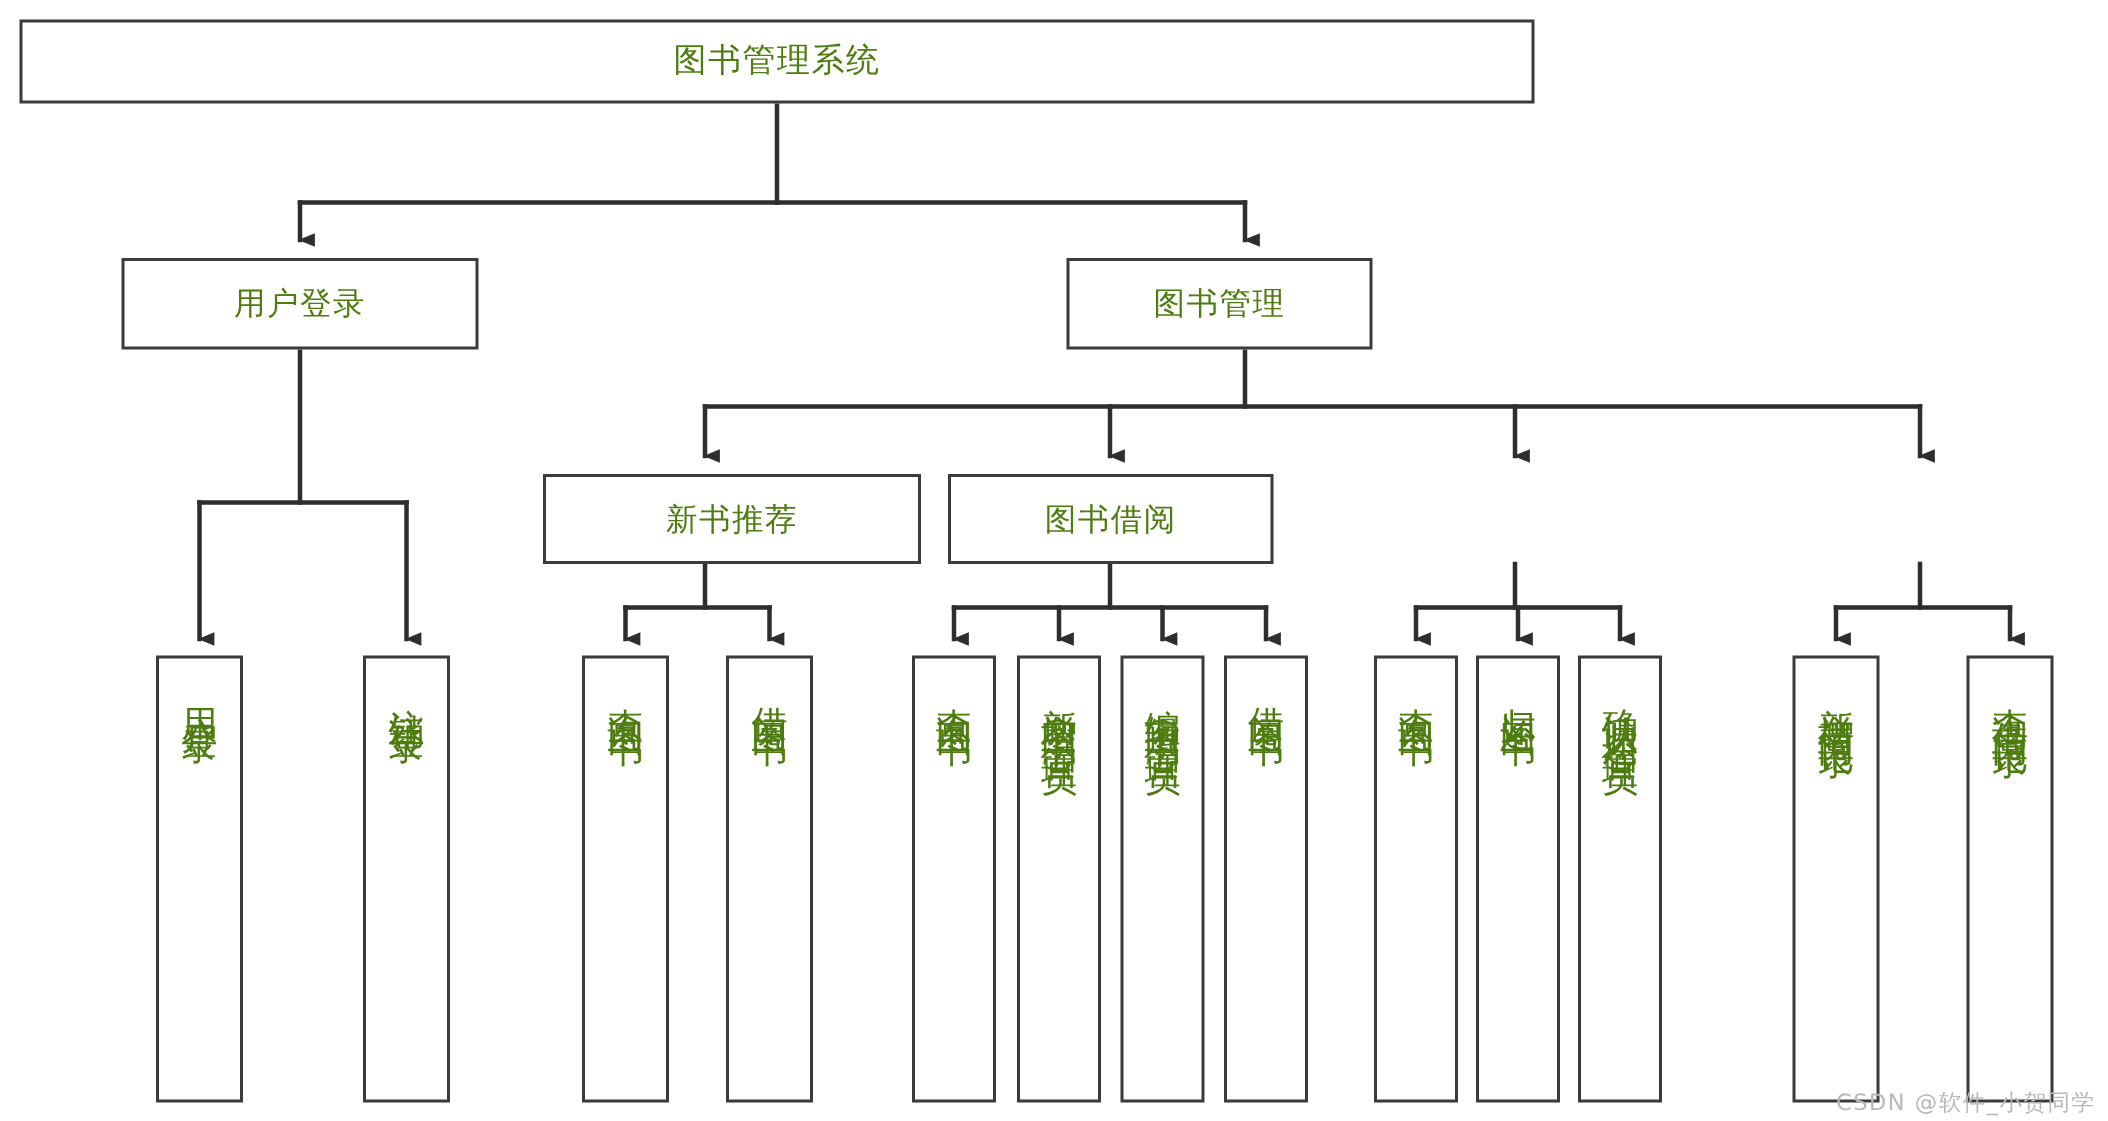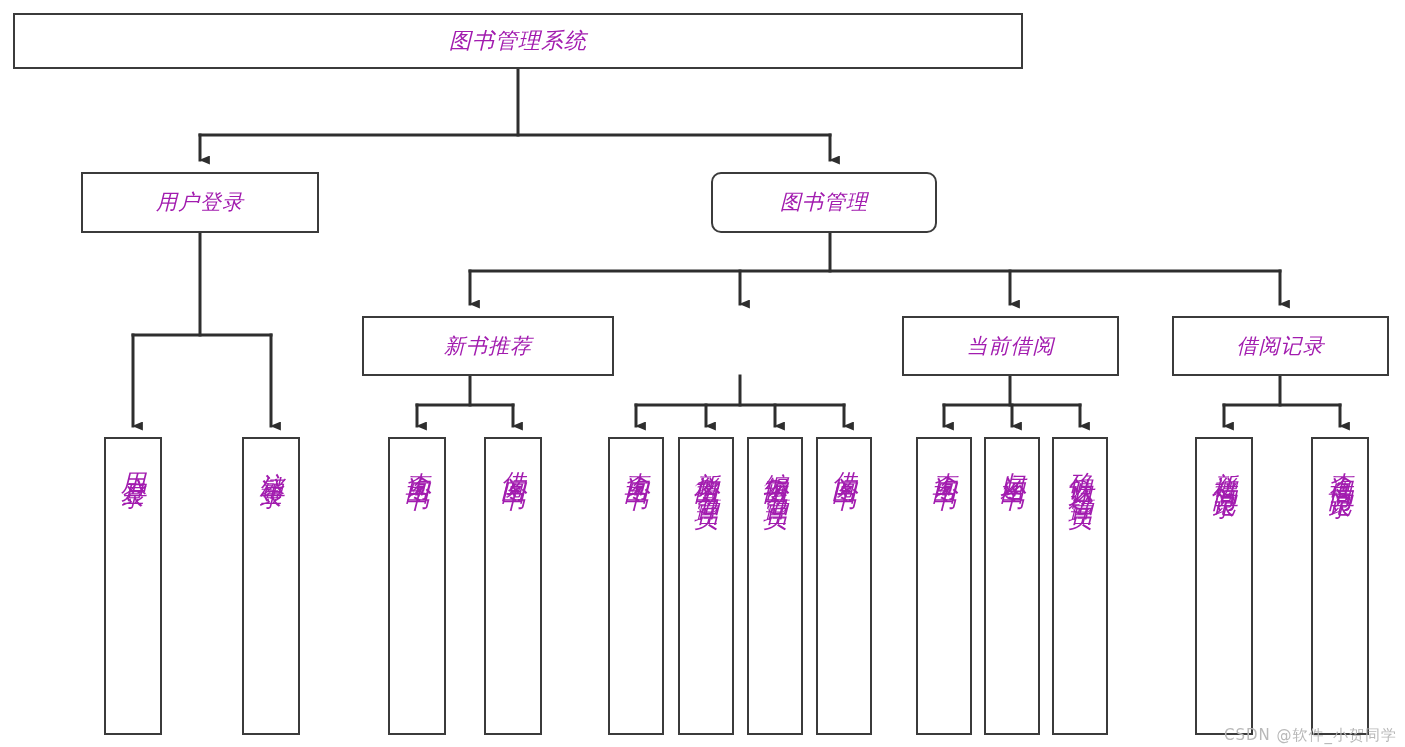--- a/index.html
+++ b/index.html
@@ -31,25 +31,24 @@
     position: absolute;
     box-sizing: border-box;
     border: 2px solid #3b3b3b;
     background: #ffffff;
     display: flex;
     align-items: center;
     justify-content: center;
     text-align: center;
   }
   .node .label {
-    color: #a21caf;
+    color: #4d7c0f;
     letter-spacing: 1px;
     line-height: 1.15;
     white-space: nowrap;
-    font-style: italic;
   }
   
   .node.h .label {
     font-size: 21px;
   }
   .node.root .label {
     font-size: 22px;
   }
   
   .node.v {
@@ -131,32 +130,29 @@
     </g>
   </svg>
 
   <div class="node h root" style="left: 13px; top: 13px; width: 1010px; height: 56px;">
     <span class="label">图书管理系统</span>
   </div>
 
   <div class="node h" style="left: 81px; top: 172px; width: 238px; height: 61px;">
     <span class="label">用户登录</span>
   </div>
-  <div class="node h" style="left: 711px; top: 172px; width: 226px; height: 61px; border-radius: 10px;">
+  <div class="node h" style="left: 711px; top: 172px; width: 204px; height: 61px;">
     <span class="label">图书管理</span>
   </div>
 
   <div class="node h" style="left: 362px; top: 316px; width: 252px; height: 60px;">
     <span class="label">新书推荐</span>
   </div>
-  <div class="node h" style="left: 902px; top: 316px; width: 217px; height: 60px;">
-    <span class="label">当前借阅</span>
-  </div>
-  <div class="node h" style="left: 1172px; top: 316px; width: 217px; height: 60px;">
-    <span class="label">借阅记录</span>
+  <div class="node h" style="left: 632px; top: 316px; width: 217px; height: 60px;">
+    <span class="label">图书借阅</span>
   </div>
 
   <div class="node v" style="left: 104px; top: 437px; width: 58px; height: 298px;">
     <span class="label">用户登录</span>
   </div>
   <div class="node v" style="left: 242px; top: 437px; width: 58px; height: 298px;">
     <span class="label">注销登录</span>
   </div>
   <div class="node v" style="left: 388px; top: 437px; width: 58px; height: 298px;">
     <span class="label">查询图书</span>

